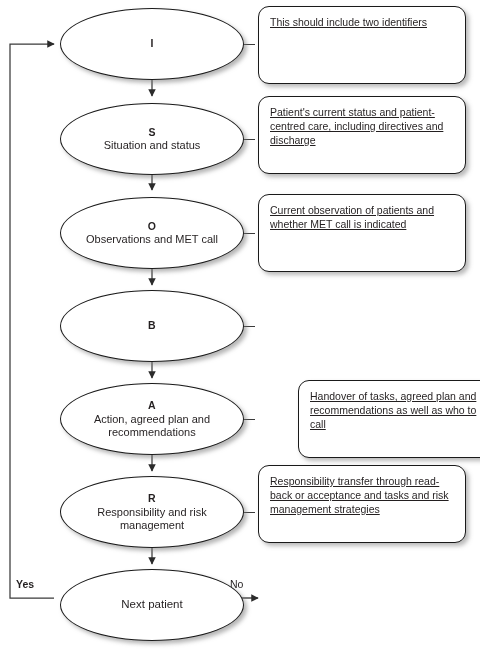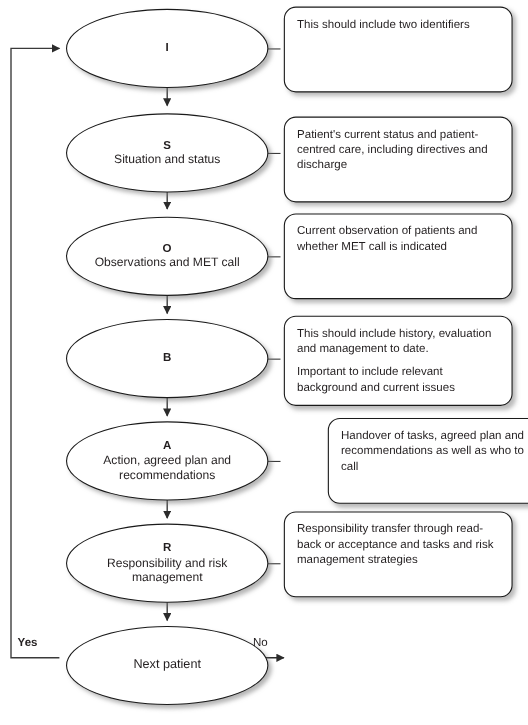--- a/index.html
+++ b/index.html
@@ -60,20 +60,21 @@
     border: 1.1px solid #1a1a1a;
     border-radius: 11px;
     background: #ffffff;
     box-shadow: 3px 3px 4px rgba(120,120,120,0.5);
     padding: 9px 11px 0 11px;
     font-size: 10.5px;
     line-height: 1.33;
   }
   .note p {
     margin: 0 0 7px 0;
+    text-decoration: underline;
   }
   .note p:last-child { margin-bottom: 0; }
 
   
   .hconn {
     position: absolute;
     height: 0;
     border-top: 1.2px solid #3a3a3a;
   }
   .label {
@@ -135,38 +136,34 @@
     <div class="letter">I</div>
   </div>
   <div class="node note" style="left:258px; top:6px;">
     <p>This should include two identifiers</p>
   </div>
 
   <div class="node ellipse" style="left:60px; top:103px;">
     <div class="letter">S</div>
     <div class="caption">Situation and status</div>
   </div>
-  <div class="node note" style="left:258px; top:106px;">
+  <div class="node note" style="left:258px; top:96px;">
     <p>Patient's current status and patient-centred care, including directives and discharge</p>
   </div>
 
   <div class="node ellipse" style="left:60px; top:197px;">
     <div class="letter">O</div>
     <div class="caption">Observations and MET call</div>
   </div>
   <div class="node note" style="left:258px; top:194px;">
     <p>Current observation of patients and whether MET call is indicated</p>
   </div>
 
   <div class="node ellipse" style="left:60px; top:290px;">
     <div class="letter">B</div>
-  </div>
-  <div class="node note" style="left:258px; top:287px; height:82px;">
-    <p>This should include history, evaluation and management to date.</p>
-    <p>Important to include relevant background and current issues</p>
   </div>
 
   <div class="node ellipse" style="left:60px; top:383px;">
     <div class="letter">A</div>
     <div class="caption">Action, agreed plan and recommendations</div>
   </div>
   <div class="node note" style="left:258px; top:380px;margin-left:40px;">
     <p>Handover of tasks, agreed plan and recommendations as well as who to call</p>
   </div>
 

